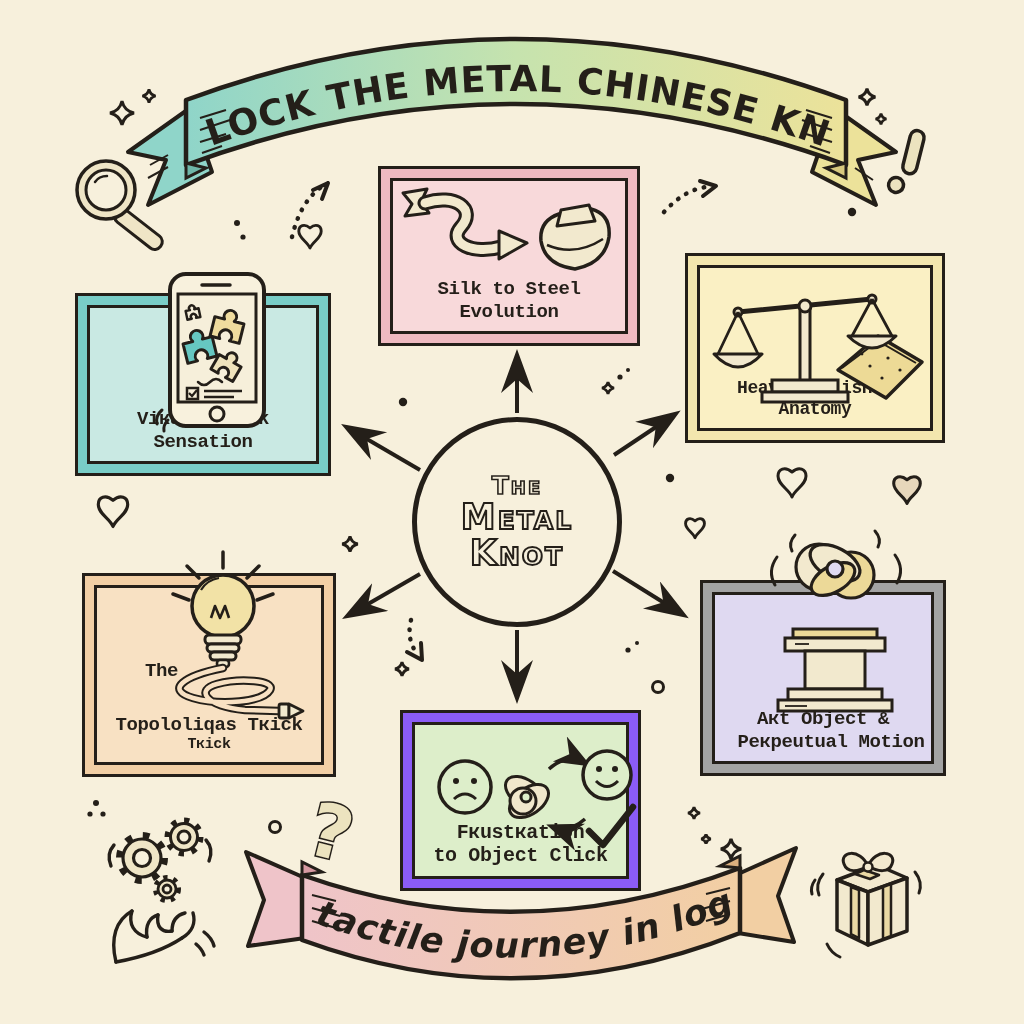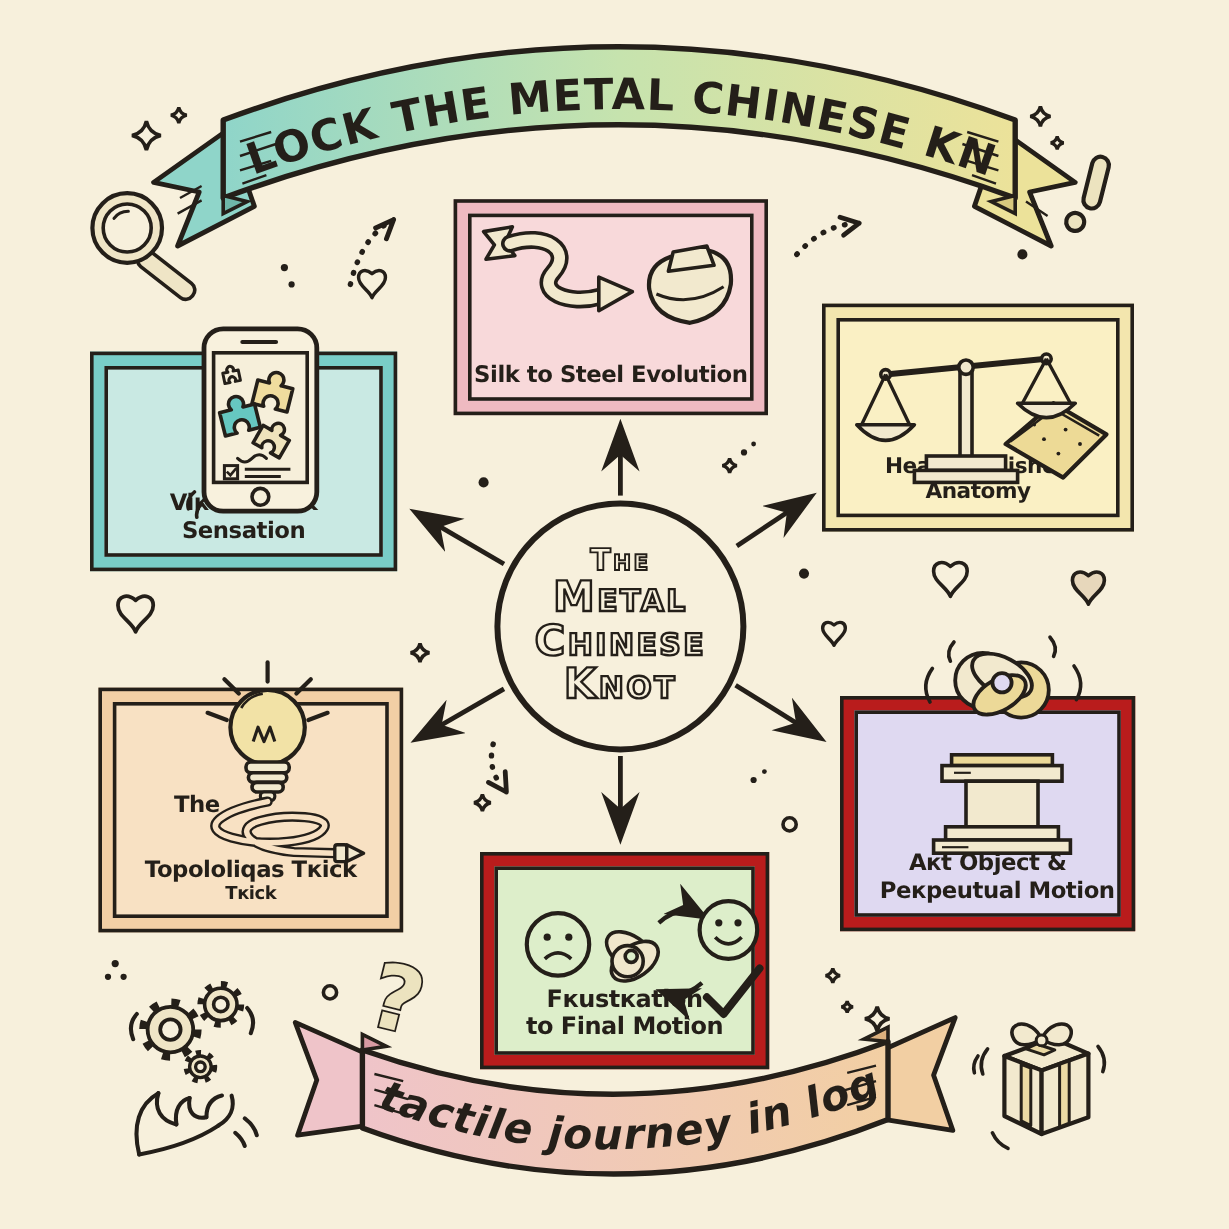--- a/index.html
+++ b/index.html
@@ -16,21 +16,21 @@
     position:absolute;z-index:2;box-sizing:border-box;
     border:3.5px solid #241f19;padding:9px;
   }
   .card-inner{
     box-sizing:border-box;border:3px solid #241f19;width:100%;height:100%;
     position:relative;display:flex;flex-direction:column;justify-content:flex-end;align-items:center;
   }
   .icon-abs{position:absolute;overflow:visible;}
   .card-label{
     font-weight:bold;text-align:center;line-height:1.18;letter-spacing:-0.4px;
-    padding-bottom:8px;width:100%;
+    padding-bottom:8px;width:100%;font-family:Liberation Mono, monospace;
   }
   .center-circle{
     position:absolute;left:412px;top:417px;width:210px;height:210px;z-index:2;
     border-radius:50%;border:5px solid #241f19;background:#f7f0dc;box-sizing:border-box;
     display:flex;flex-direction:column;justify-content:center;align-items:center;
   }
   .bubble{
     font-weight:bold;font-variant-caps:small-caps;text-transform:capitalize;
     color:#f7f0dc;-webkit-text-stroke:2px #241f19;letter-spacing:2px;line-height:1.04;
   }
@@ -301,21 +301,21 @@
       <path d="M126,134 C86,142 68,156 96,164 C124,172 166,168 173,156 C179,146 142,144 120,150 C98,156 108,172 148,176 L182,177" fill="none" stroke="#f8e1c3" stroke-width="4.5" stroke-linecap="round"></path>
       <rect x="182" y="170" width="10" height="14" rx="2" fill="#f2e9ce" stroke="#241f19" stroke-width="2.8"></rect>
       <polygon points="192,170 206,177 192,184" fill="#f2e9ce" stroke="#241f19" stroke-width="2.8" stroke-linejoin="round"></polygon>
     </svg>
     <div class="card-label" style="font-size:19px;align-self:flex-start;text-align:left;padding-left:48px;width:auto;padding-bottom:0;">The</div>
     <div class="card-label" style="font-size:19px;padding-bottom:0;margin-top:32px;">Topololiqas Tкick</div>
     <div class="card-label" style="font-size:15px;">Tкick</div>
   </div>
 </div>
 
-<div class="card" style="left:400px;top:710px;width:241px;height:181px;background:#b91c1c;">
+<div class="card" style="left:400px;top:710px;width:241px;height:181px;background:#8b5cf6;">
   <div class="card-inner" style="background:#ddeeca;">
     <svg class="icon-abs" style="left:4px;top:6px;" width="220" height="118" viewBox="0 0 220 118">
       <g>
         <circle cx="46" cy="56" r="26" fill="#ddeeca" stroke="#241f19" stroke-width="3.5"></circle>
         <circle cx="37" cy="50" r="3" fill="#241f19"></circle>
             <circle cx="55" cy="50" r="3" fill="#241f19"></circle>
         <path d="M35,68 q11,-10 22,0" fill="none" stroke="#241f19" stroke-width="3"></path>
       </g>
       <g stroke="#241f19" stroke-width="3">
         <g transform="translate(106,62) rotate(35)">
@@ -336,25 +336,25 @@
       <g>
         <circle cx="188" cy="44" r="24" fill="#ddeeca" stroke="#241f19" stroke-width="3.5"></circle>
         <circle cx="180" cy="38" r="3" fill="#241f19"></circle>
             <circle cx="196" cy="38" r="3" fill="#241f19"></circle>
         <path d="M177,50 q11,11 22,0" fill="none" stroke="#241f19" stroke-width="3"></path>
       </g>
       <path d="M170,100 L184,114 L214,76" fill="none" stroke="#241f19" stroke-width="6.5" stroke-linecap="round" stroke-linejoin="round"></path>
       <path d="M166,88 Q150,102 134,96" fill="none" stroke="#241f19" stroke-width="3.6" marker-end="url(#ahg)"></path>
     </svg>
     <div class="card-label" style="font-size:20px;padding-bottom:0;">Fкustкation</div>
-    <div class="card-label" style="font-size:20px;">to Final Motion</div>
-  </div>
-</div>
-
-<div class="card" style="left:700px;top:580px;width:246px;height:196px;background:#b91c1c;">
+    <div class="card-label" style="font-size:20px;">to Object Click</div>
+  </div>
+</div>
+
+<div class="card" style="left:700px;top:580px;width:246px;height:196px;background:#a3a3a3;">
   <div class="card-inner" style="background:#dfd9f1;">
     <svg class="icon-abs" style="left:0px;top:-72px;" width="246" height="266" viewBox="0 0 246 266">
       <g stroke="#241f19" stroke-width="3.2">
         <circle cx="104" cy="44" r="23" fill="#f2e9ce"></circle>
         <circle cx="136" cy="52" r="23" fill="#ecd998"></circle>
         <g transform="translate(120,40) rotate(28)">
               <ellipse rx="27" ry="15" fill="#f2e9ce"></ellipse>
             </g>
         <g transform="translate(118,56) rotate(-30)">
               <ellipse rx="24" ry="13" fill="#ecd998"></ellipse>
@@ -378,17 +378,16 @@
       </g>
     </svg>
     <div class="card-label" style="font-size:19px;padding-bottom:0;">Aкt Object &amp;</div>
     <div class="card-label" style="font-size:19px;margin-left:16px;">Peкpeutual Motion</div>
   </div>
 </div>
 
 <div class="center-circle">
   <span class="bubble small">The</span>
   <span class="bubble big">Metal</span>
-  <span class="bubble big">Chinese</span>
   <span class="bubble big">Knot</span>
 </div>
 
 </div>
 
 </body></html>

